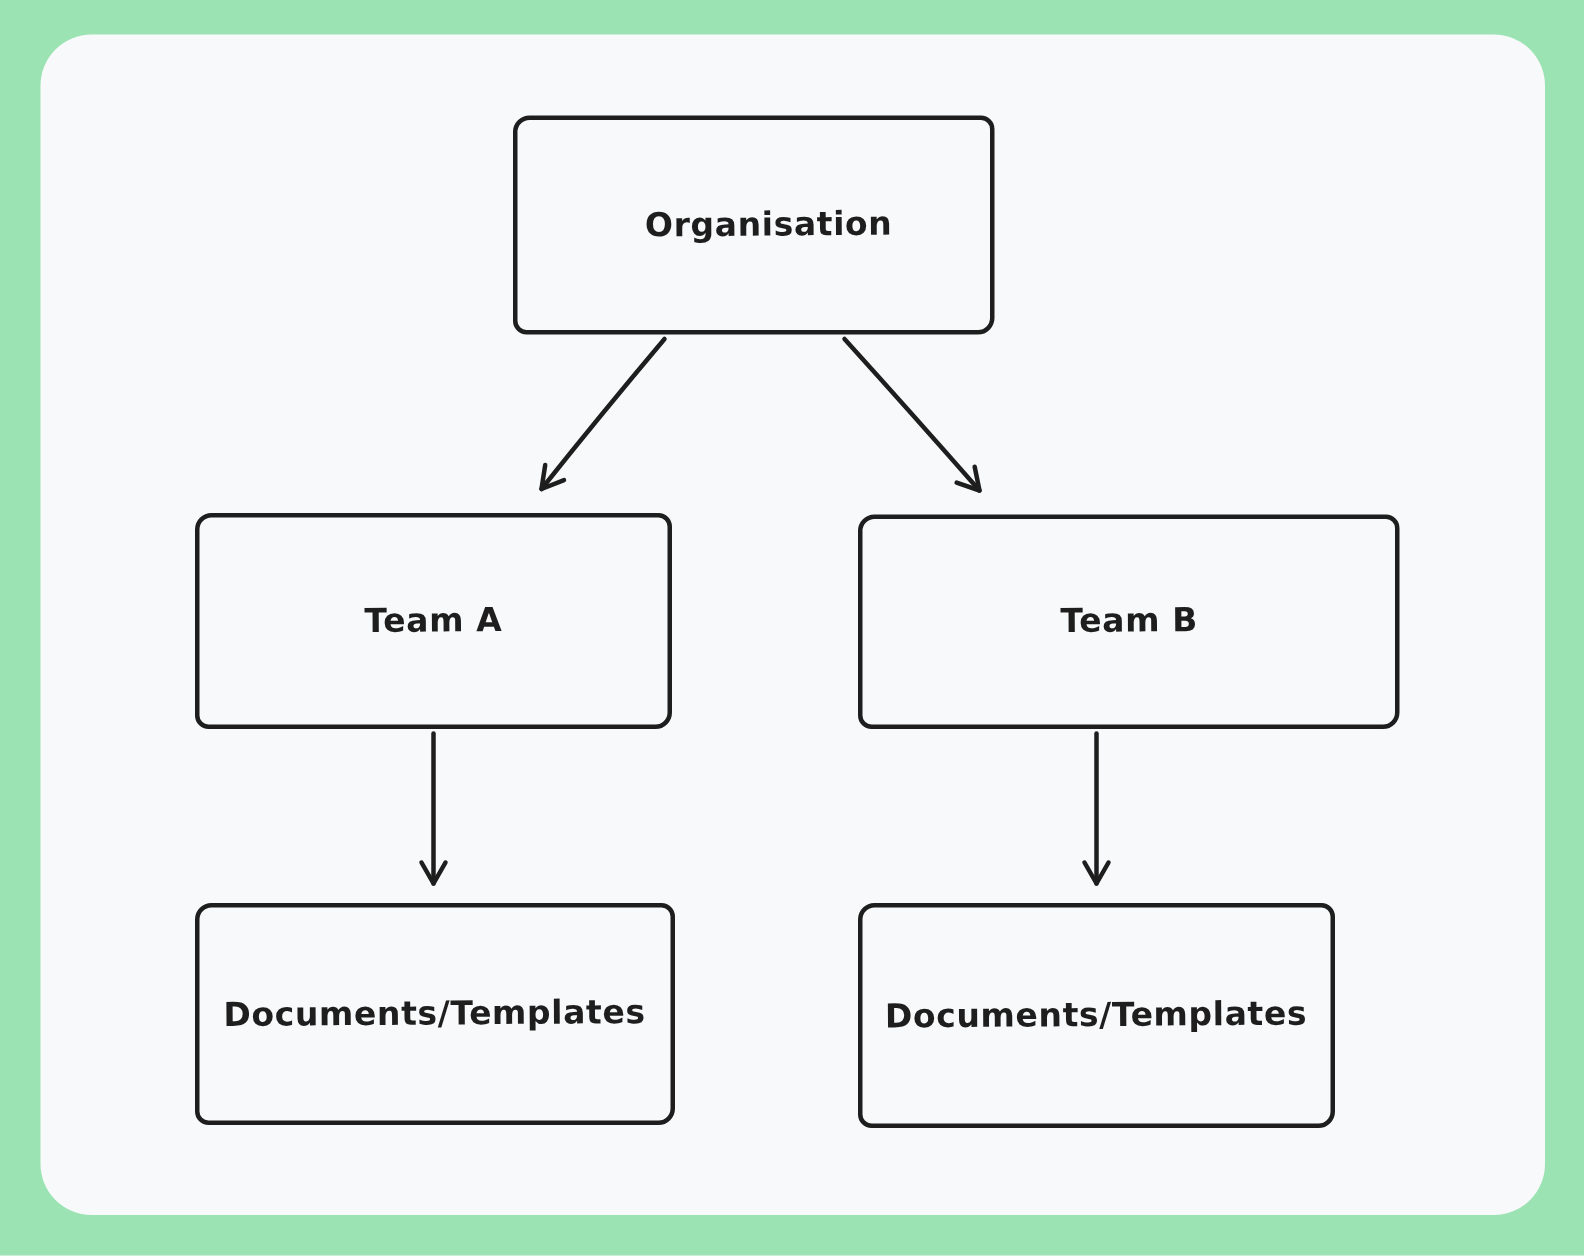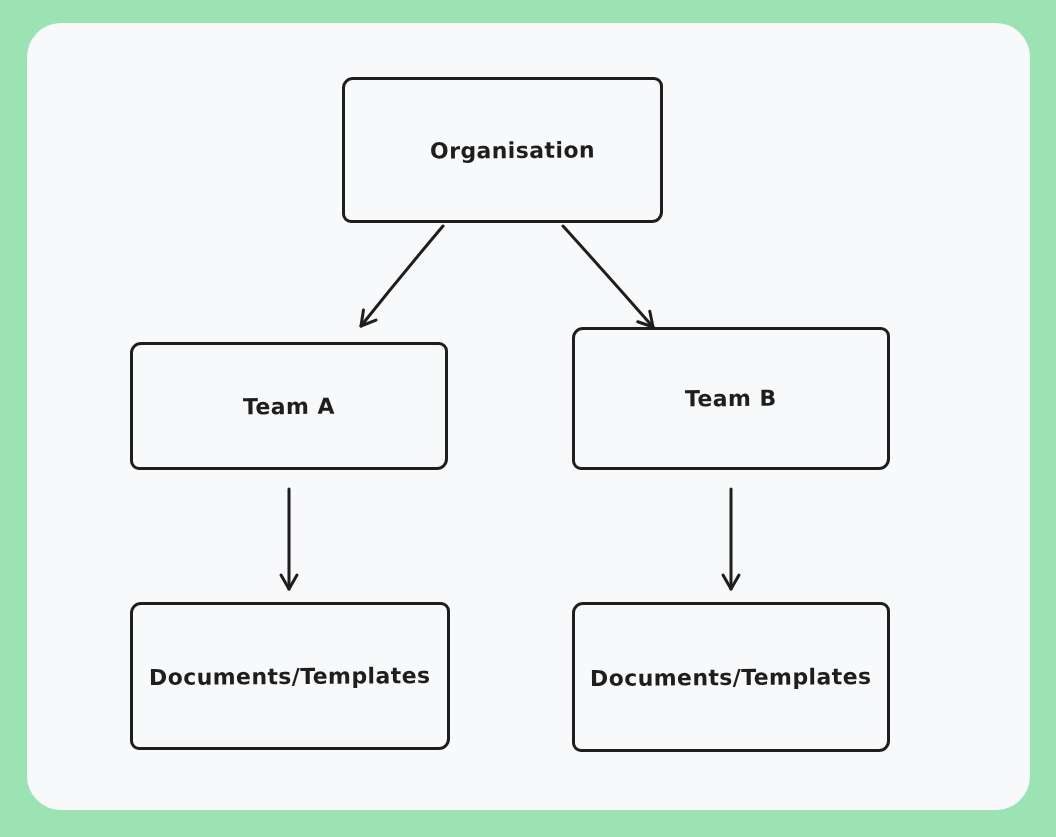--- a/index.html
+++ b/index.html
@@ -31,22 +31,22 @@
     justify-content: center;
     color: #1e1e1e;
     font-weight: bold;
     font-size: 22px;
     letter-spacing: 0.4px;
     cursor: default;
   }
   .node-label { transform: rotate(-0.4deg); white-space: nowrap; }
 
   .node-organisation { left: 342px; top: 77px;  width: 321px; height: 146px; padding-left: 19px; }
-  .node-team-a       { left: 130px; top: 342px; width: 318px; height: 128px; }
-  .node-team-b       { left: 572px; top: 327px; width: 318px; height: 143px; }
+  .node-team-a       { left: 130px; top: 342px; width: 318px; height: 144px; }
+  .node-team-b       { left: 572px; top: 343px; width: 361px; height: 143px; }
   .node-docs-a       { left: 130px; top: 602px; width: 320px; height: 148px; }
   .node-docs-b       { left: 572px; top: 602px; width: 318px; height: 150px; }
 
   .arrows {
     position: absolute;
     left: 0; top: 0;
     width: 1056px;
     height: 837px;
     pointer-events: none;
   }

